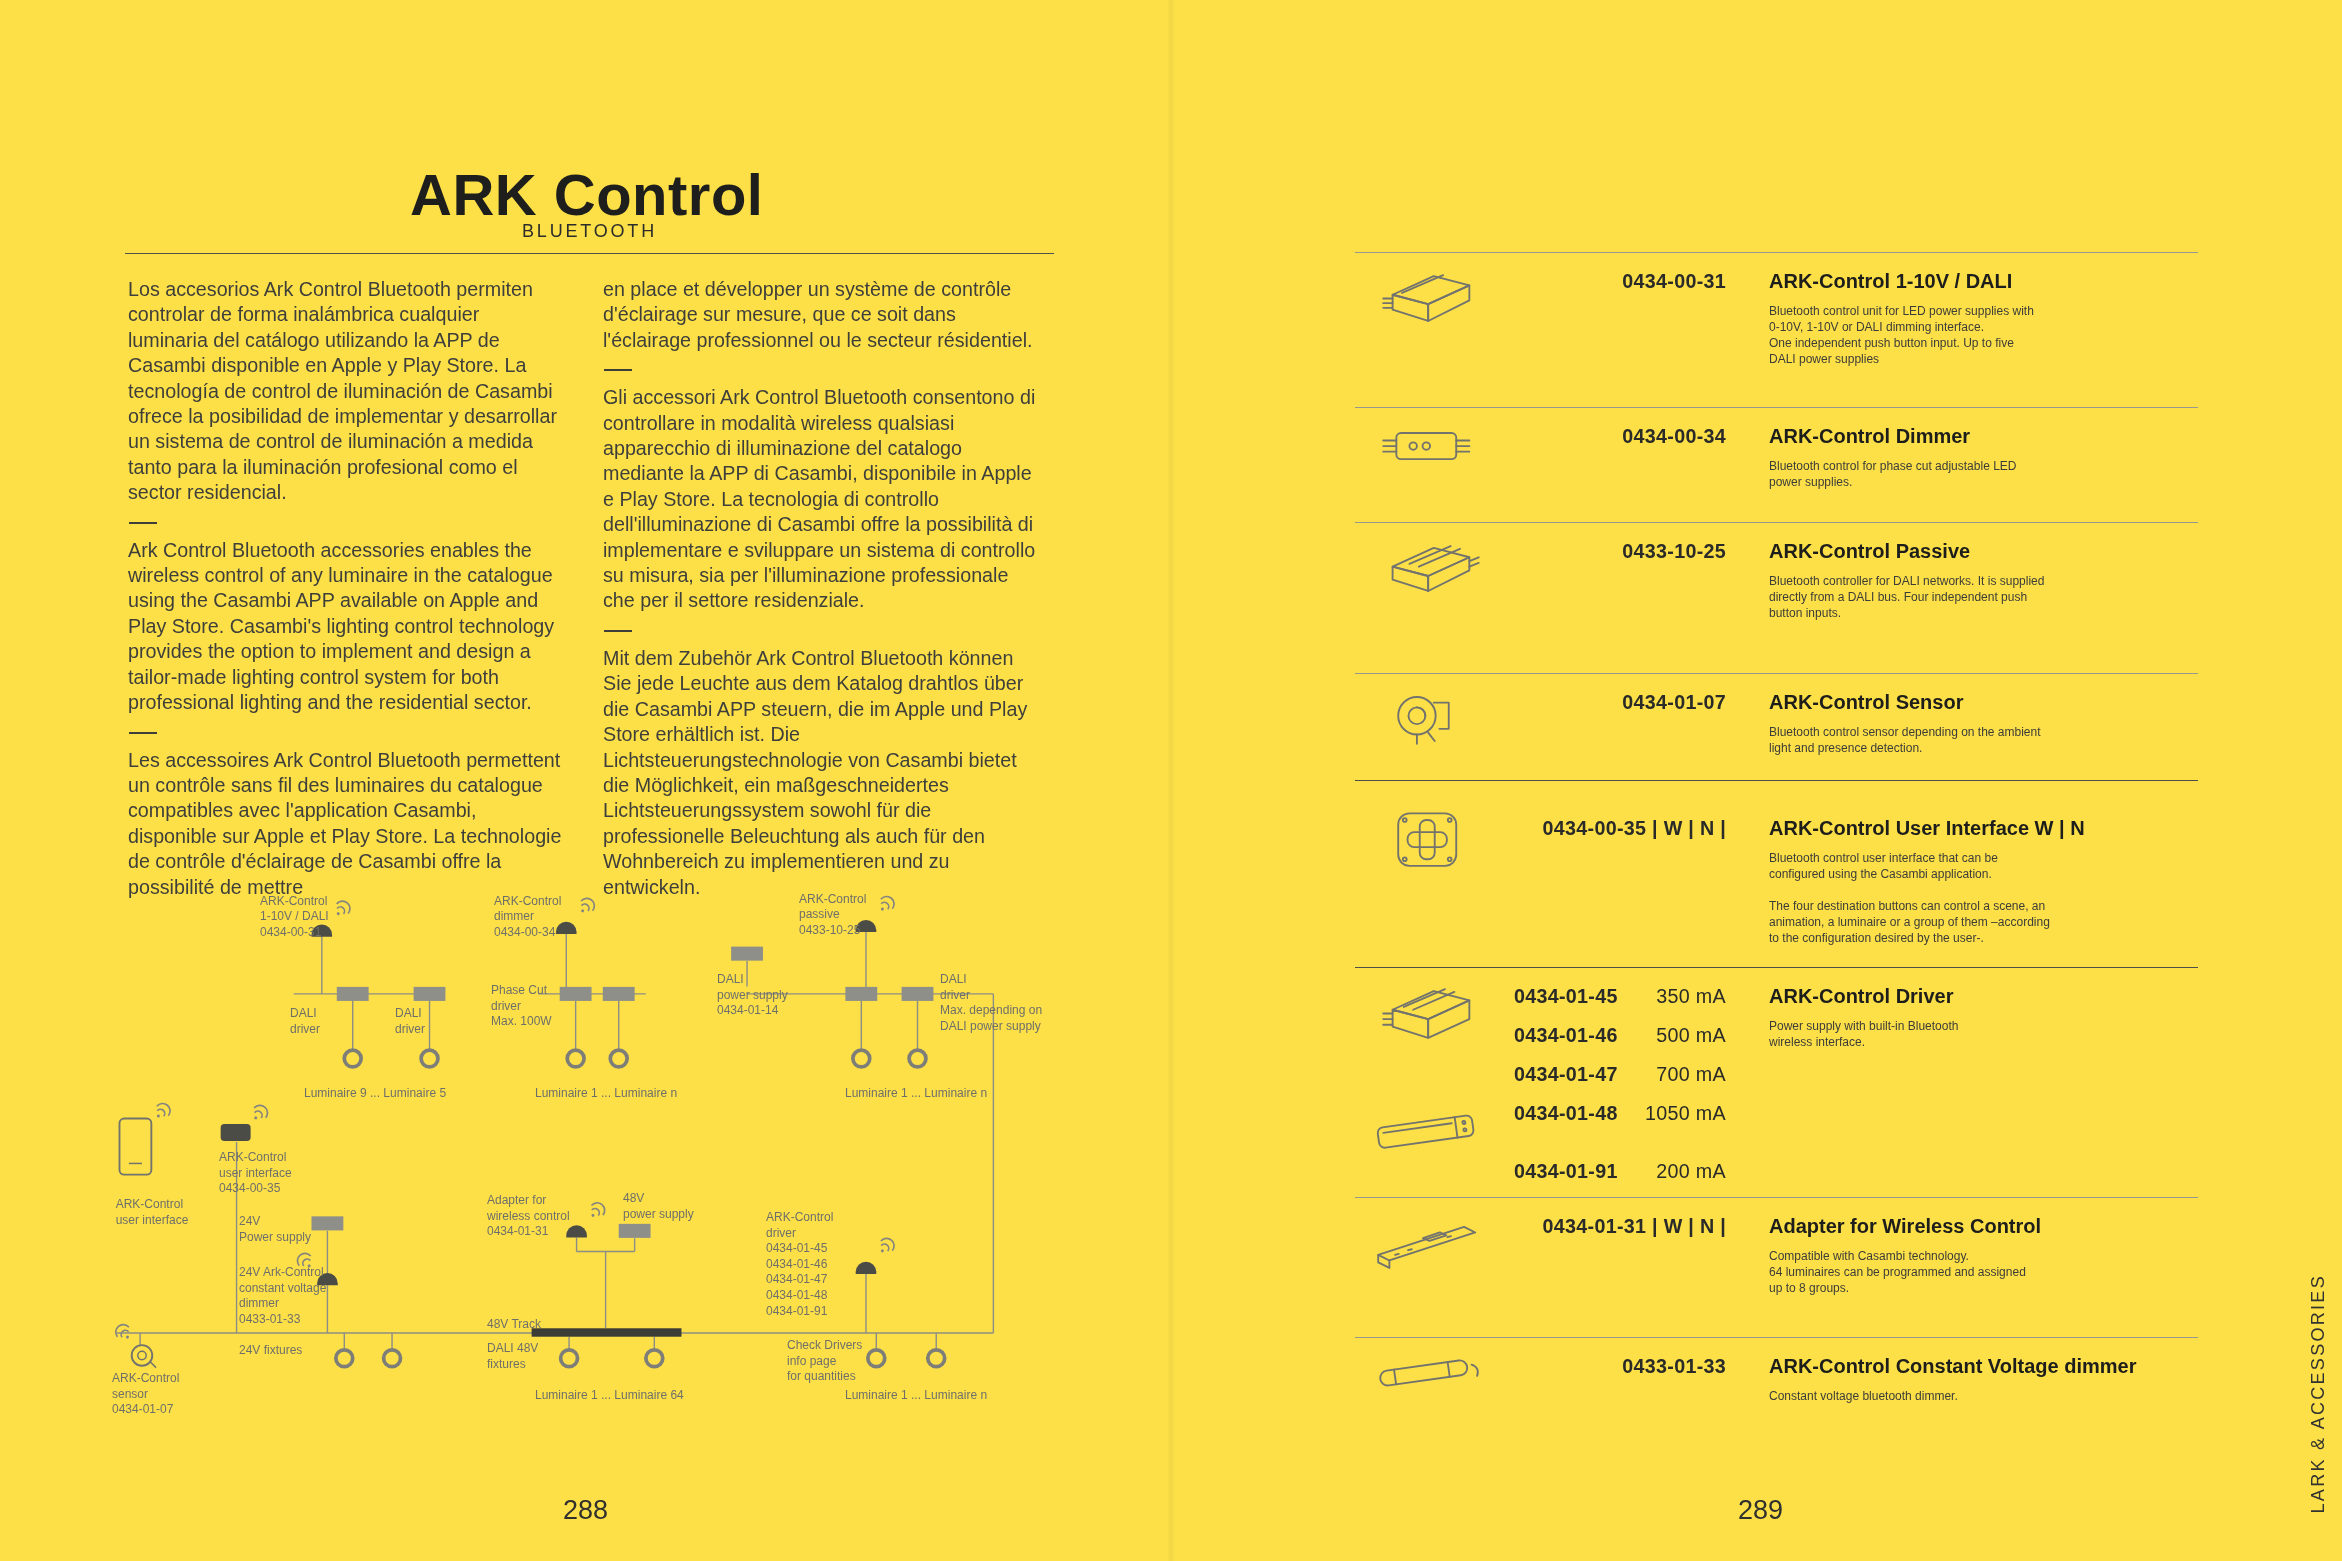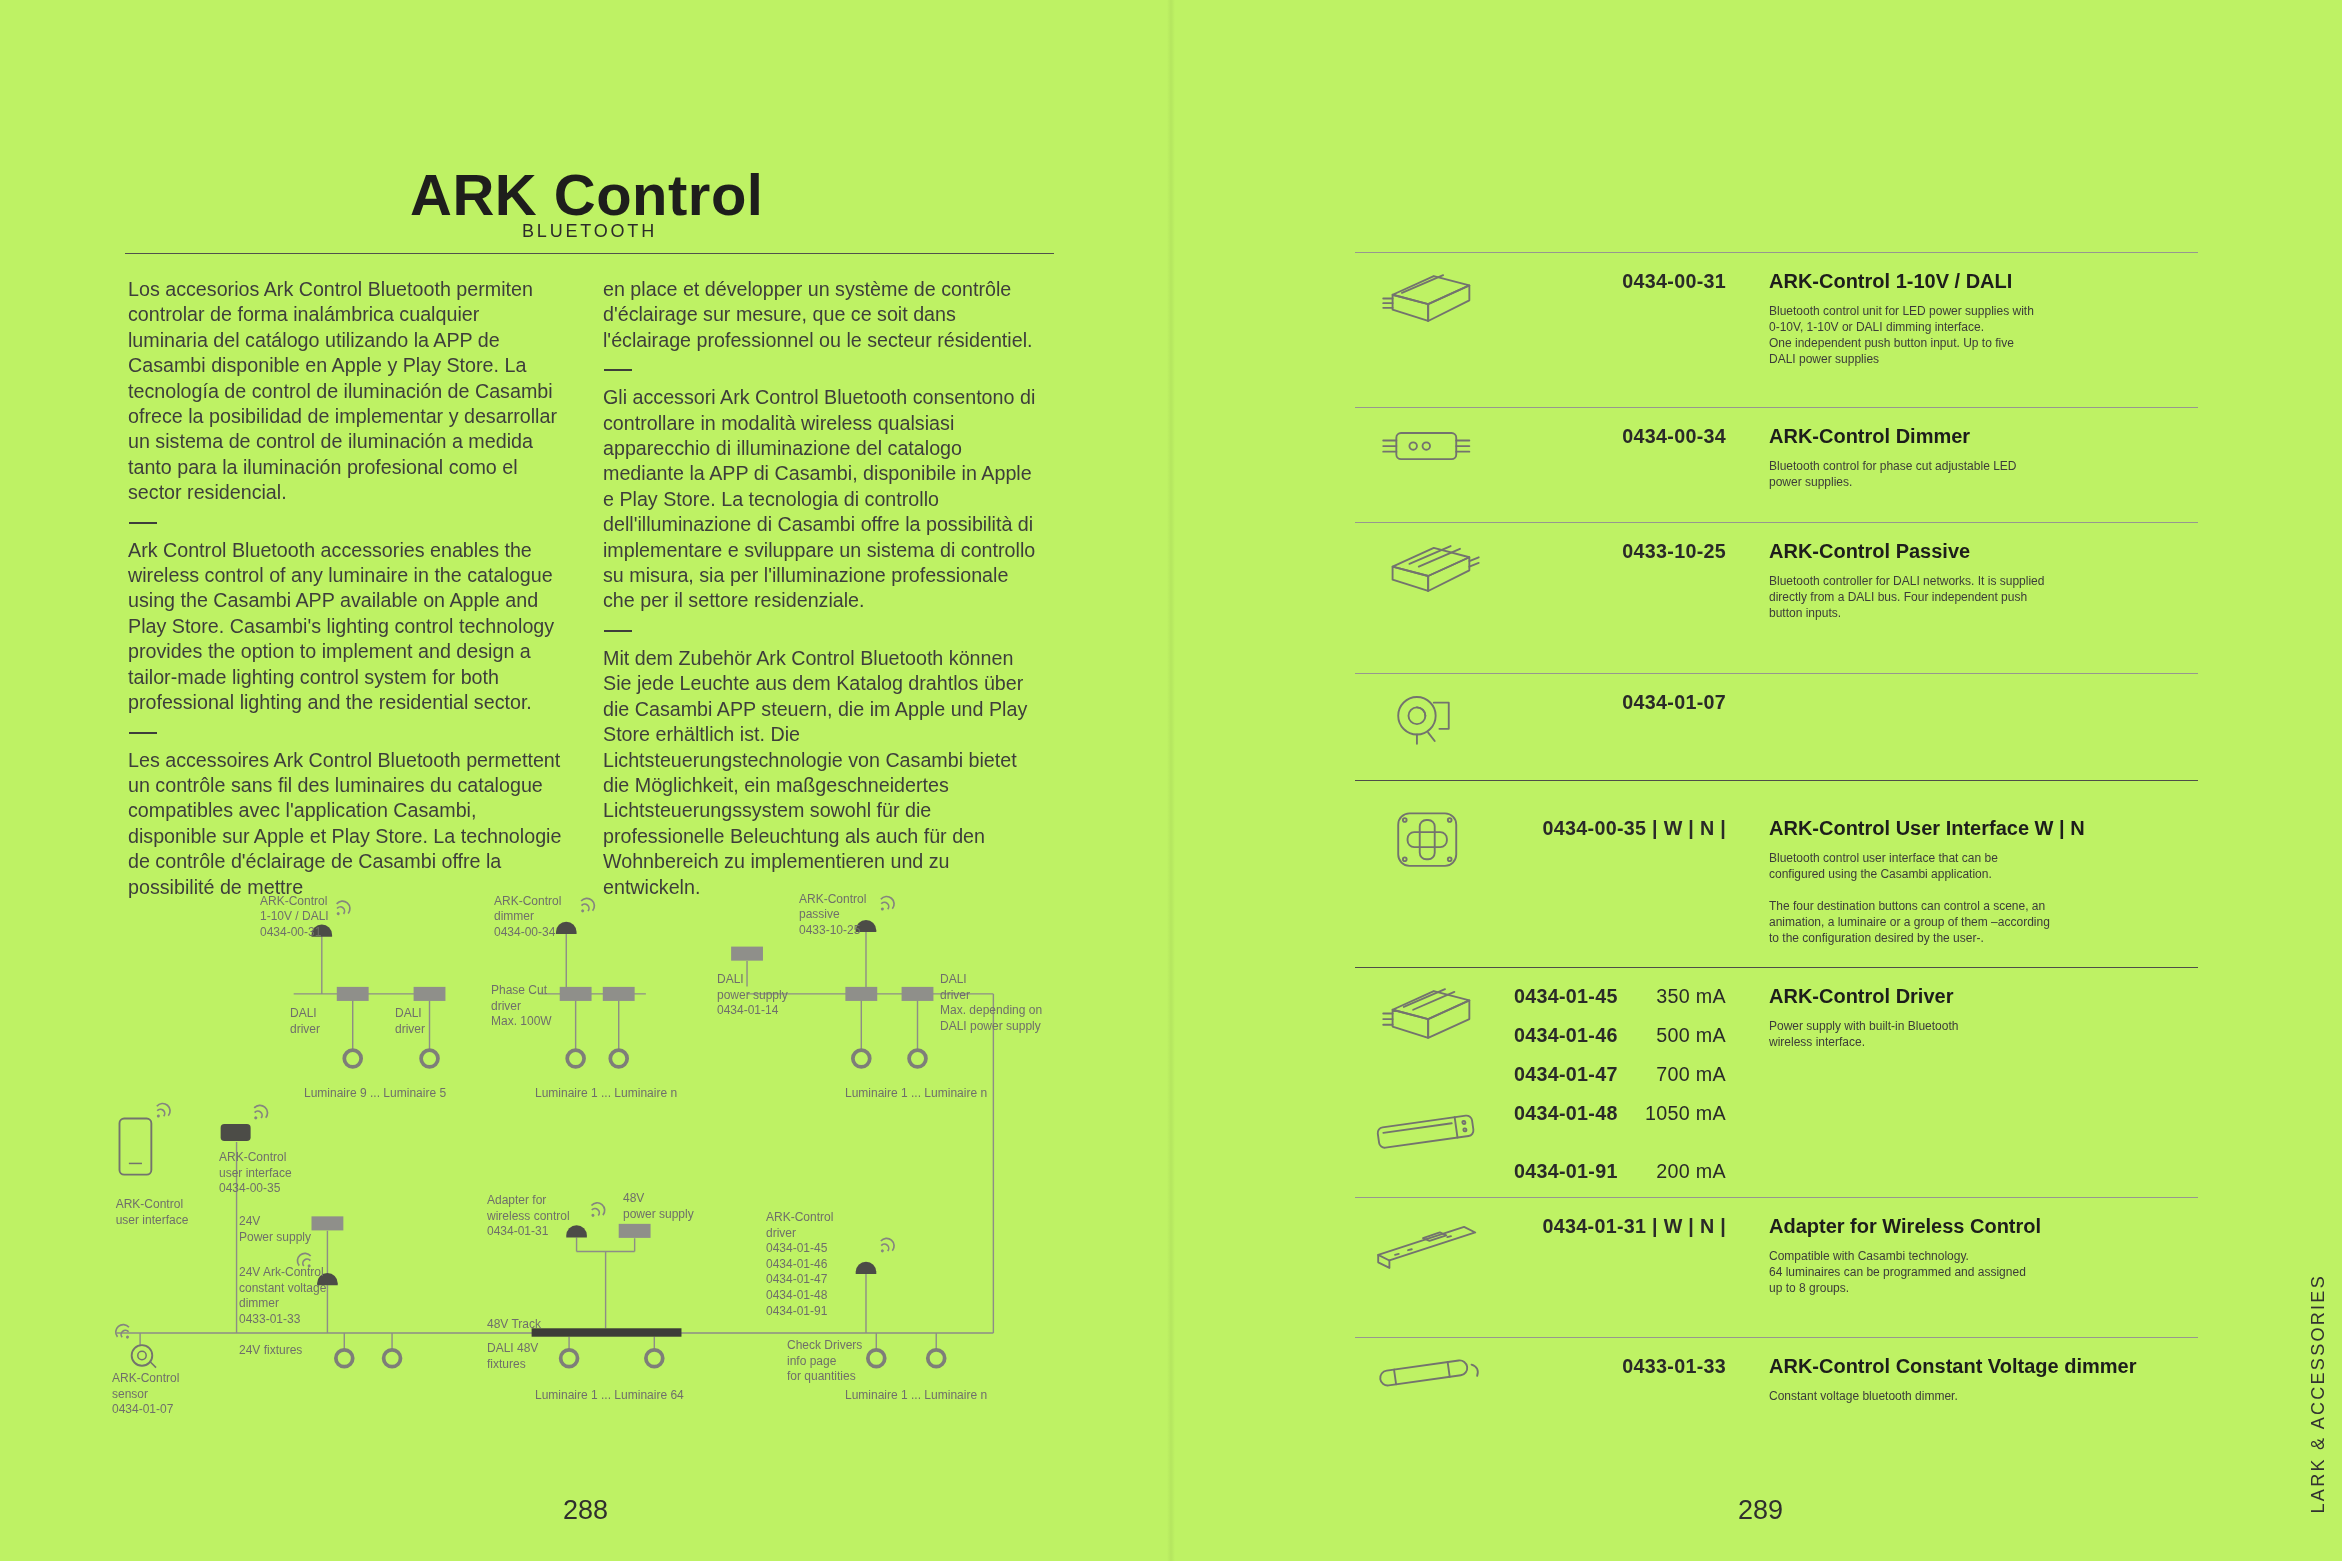--- a/index.html
+++ b/index.html
@@ -1,18 +1,18 @@
 <!DOCTYPE html>
 <html style="font-size:15px"><head>
 <meta charset="utf-8">
 <style>
   html,body { margin:0; padding:0; background:#dedddb; }
   .spread {
     position:relative; width:2342px; height:1562px;
-    background:#bef264;
+    background:#fde047;
     font-family:"Liberation Sans","DejaVu Sans",sans-serif;
     color:#3a3a37; overflow:hidden;
   }
   .seam { position:absolute; left:1167px; top:0; width:7.5px; height:100%;
     background:linear-gradient(90deg, rgba(0,0,0,0) 0%, rgba(0,0,0,0.05) 50%, rgba(0,0,0,0) 100%); }
 
   
   .title { position:absolute; left:410px; top:122px; font-size:58px; font-weight:700; color:#1e1e1c; letter-spacing:0.5px; }
   .subtitle { position:absolute; left:125px; top:221px; width:929px; text-align:center;
     font-size:18px; letter-spacing:2.8px; color:#2c2c2a; }
@@ -316,20 +316,25 @@
             <circle cx="48" cy="36" r="9"></circle>
         <path d="M48 27 a9 9 0 0 1 9 9"></path>
             <path d="M66 22 h16 v28 h-10"></path>
         <path d="M48 56 v10 M60 54 l7 9"></path>
           </g>
         </svg>
     </div>
     <div class="pcodes">
         <div>0434-01-07</div>
       </div>
+    <div class="pinfo">
+      <h3 class="pname">ARK-Control Sensor</h3>
+      <p class="pdesc">Bluetooth control sensor depending on the ambient
+light and presence detection.</p>
+    </div>
   </section>
 
   <section class="prow strong deep" style="top:780px;height:187px;">
     <div class="picon" style="top:20.6px">
       <svg width="117" height="79" viewBox="0 0 125 84">
           <g class="icon-stroke">
         <rect x="28" y="12" width="62" height="56" rx="12"></rect>
         <rect x="51" y="19" width="16" height="42" rx="7"></rect>
         <rect x="38" y="32" width="42" height="16" rx="7"></rect>
         <circle cx="35" cy="19" r="2"></circle>

